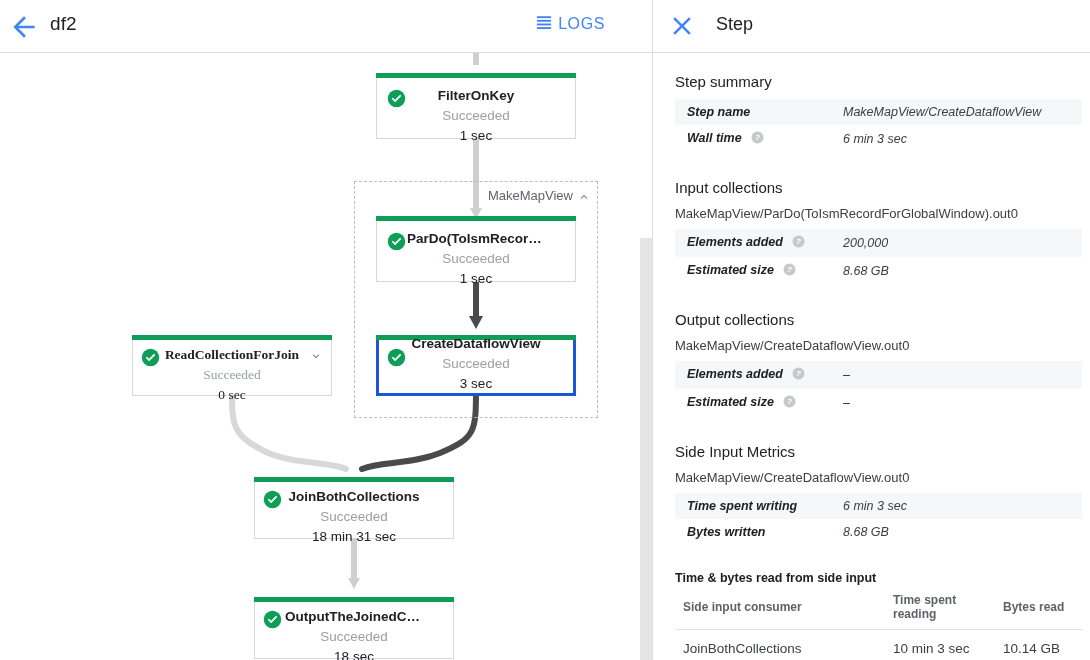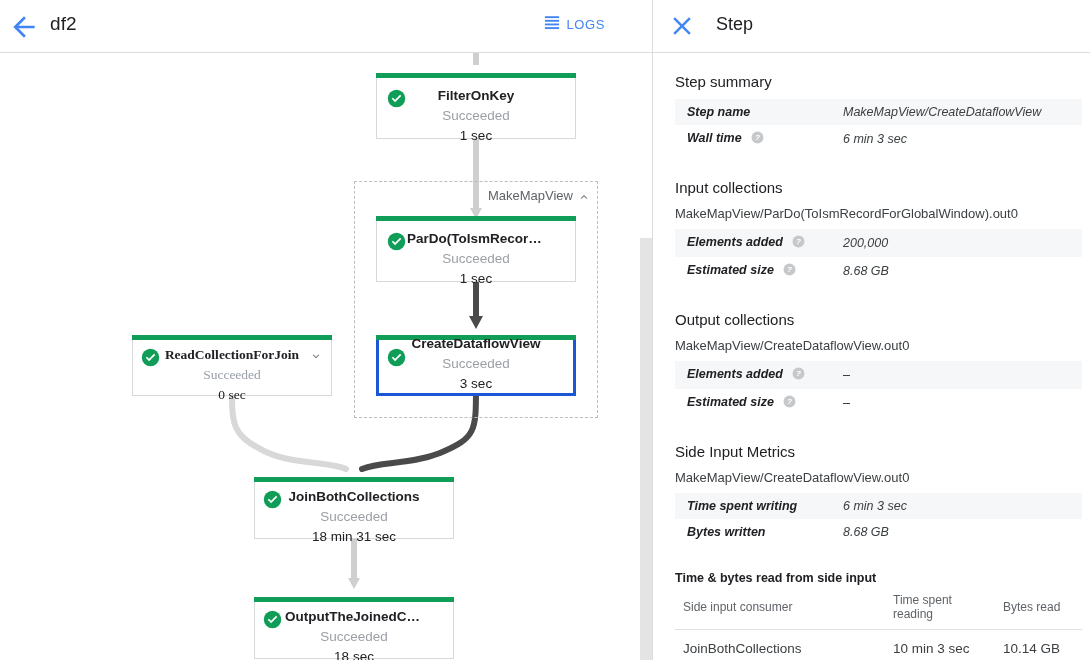--- a/index.html
+++ b/index.html
@@ -52,21 +52,21 @@
   #logs-button {
     position: absolute;
     right: 48px; top: 14px;
     display: flex;
     align-items: center;
     gap: 6px;
     cursor: pointer;
   }
   #logs-button .logs-label {
     color: #4285f4;
-    font-size: 13px;
+    font-size: 16px;
     font-weight: 500;
     letter-spacing: .6px;
   }
   .hamburger { display: block; }
 
   
   #graph {
     position: absolute;
     left: 0; top: 53px;
     width: 653px; height: 607px;
@@ -258,21 +258,21 @@
     margin: 26px 0 0 0;
   }
   table.rt {
     border-collapse: collapse;
     width: 407px;
     table-layout: fixed;
     margin-top: 2px;
   }
   table.rt th {
     font-size: 12px;
-    font-weight: normal;
+    font-weight: bold;
     color: #5f6368;
     text-align: left;
     padding: 6px 0 8px 8px;
     border-bottom: 1px solid #e0e0e0;
   }
   table.rt th.c2, table.rt th.c3 { text-align: left; }
   table.rt td {
     font-size: 13.5px;
     color: #3c4043;
     padding: 11px 0 11px 8px;

